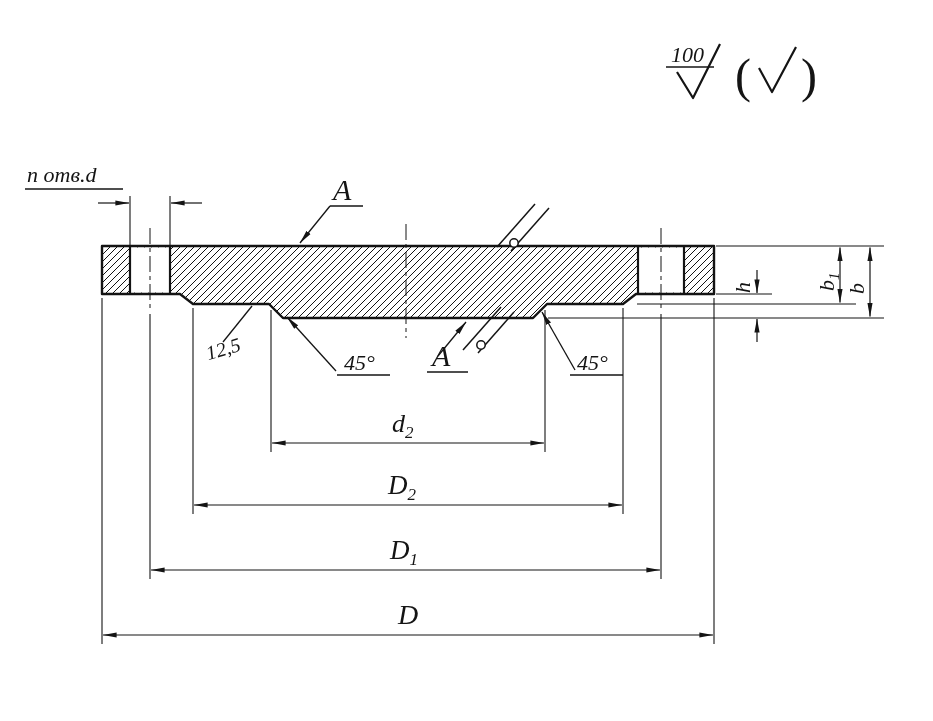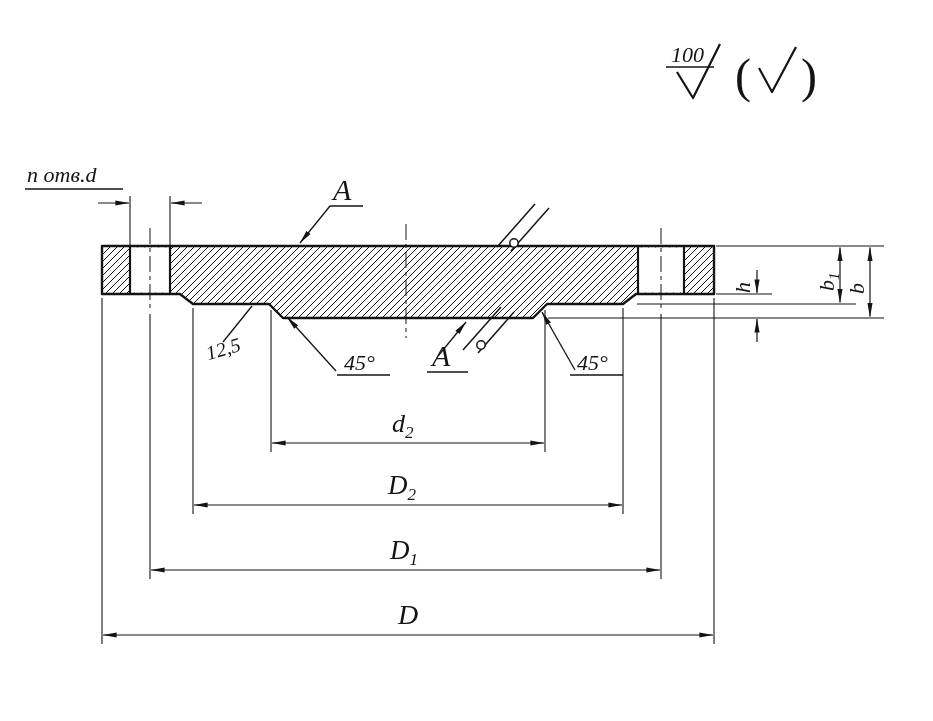--- a/index.html
+++ b/index.html
@@ -3,21 +3,20 @@
 <meta charset="utf-8">
 <style>
   html, body { margin: 0; padding: 0; background: #ffffff; }
   .canvas {
     position: relative;
     width: 933px;
     height: 721px;
     background: #ffffff;
     font-family: "Liberation Serif", "DejaVu Serif", serif;
     overflow: hidden;
-    border-radius: 10px;
   }
   svg { display: block; }
   text { fill: #141414; }
 </style>
 </head>
 <body>
 
 <div class="canvas">
 <svg width="933" height="721" viewBox="0 0 933 721" xmlns="http://www.w3.org/2000/svg">
   <defs>

